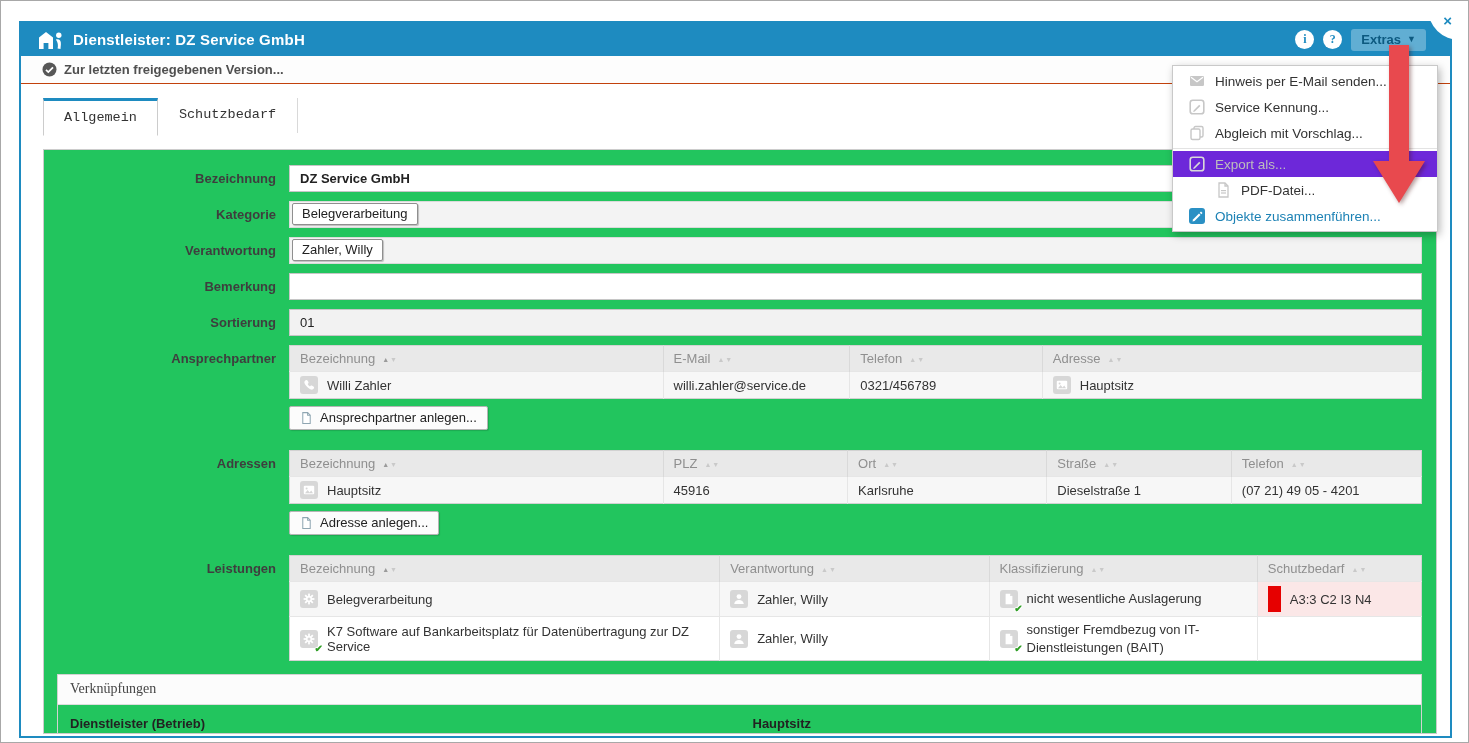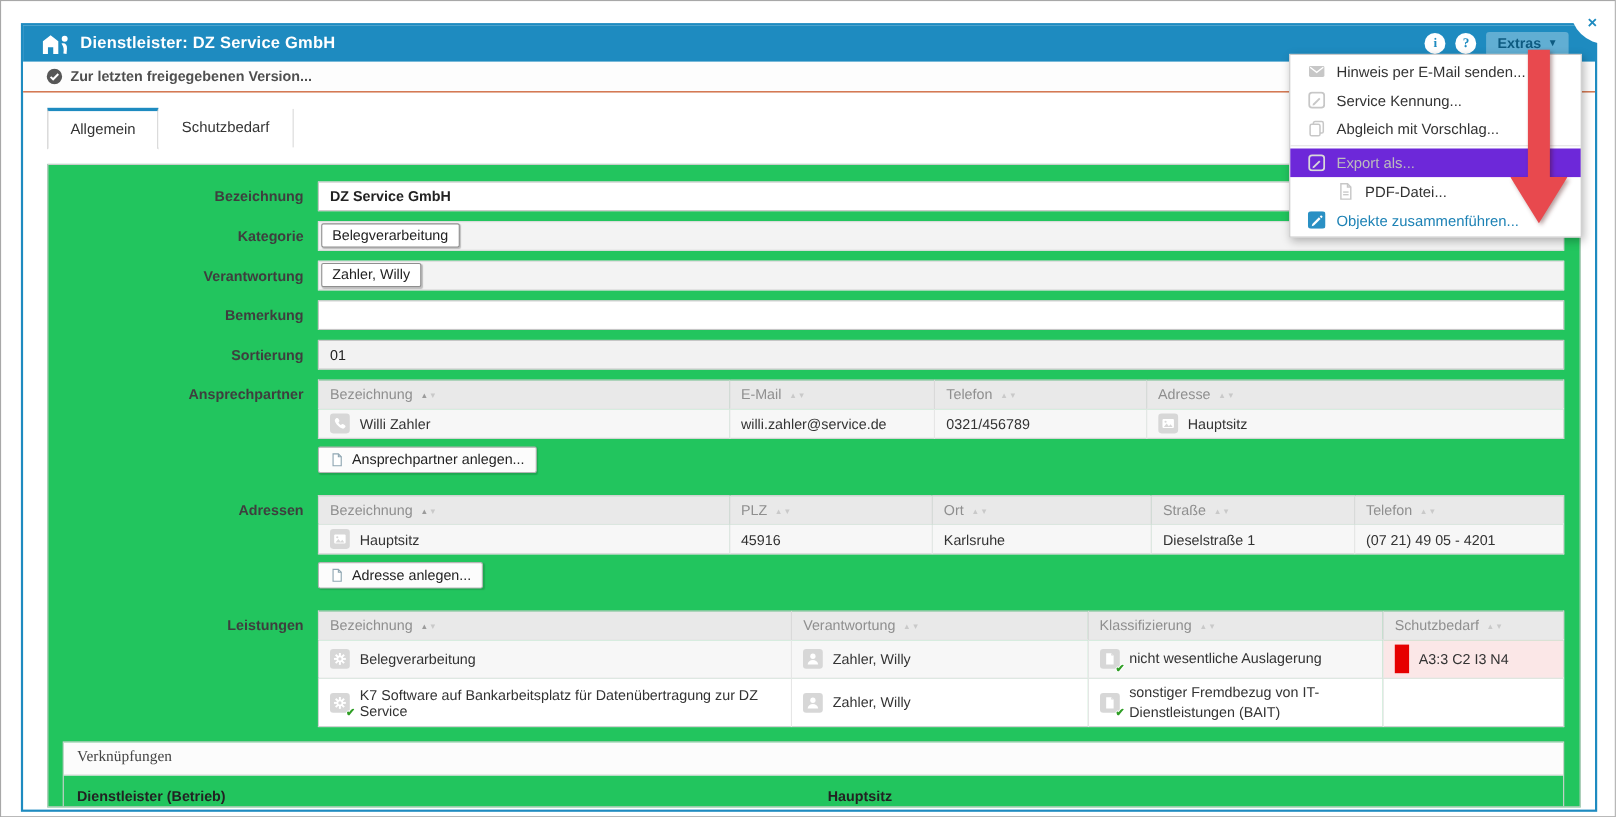--- a/index.html
+++ b/index.html
@@ -44,21 +44,21 @@
 
   
   .toolbar {
     height:28px; background:#fdfdfd; border-bottom:1px solid #c2410c;
     display:flex; align-items:center; padding-left:21px;
   }
   .version-link { display:flex; align-items:center; gap:7px; font-weight:bold; font-size:13px; color:#4f4f4f; cursor:pointer; }
   .version-link svg { width:15px; height:15px; }
 
   
-  .tabs { display:flex; align-items:center; margin:14px 0 0 22px; position:relative; z-index:2; }
+  .tabs { display:flex; align-items:flex-start; margin:14px 0 0 22px; position:relative; z-index:2;font-family:Liberation Mono, monospace; }
   .tab { background:#fff; font-size:13.5px; color:#333; cursor:pointer; }
   .tab.active {
     border:1px solid #ccc; border-top:3px solid var(--brand_blue,#1e8bc0); border-bottom:1px solid #fff;
     margin-bottom:-1px; padding:9px 20px 10px;
   }
   .tab.inactive { border-right:1px solid #d9d9d9; padding:9px 21px 11px; }
 
   
   .panel {
     margin:14px 13px 0 22px; border:1px solid #ccc; background:#22c55e;
@@ -120,21 +120,21 @@
 
   
   .links-box { margin:13px 14px 0 13px; border:1px solid #d2d2d2; }
   .links-title { padding:6px 12px 7px; font-size:14px; color:#454545; border-bottom:1px solid #ddd; background:#fcfcfc;font-family:Liberation Serif, serif; }
   .links-body { display:flex; gap:26px; padding:2px 12px 15px; }
   .links-col { flex:1; min-width:0; }
   .links-col .sub { font-size:13px; font-weight:bold; color:#222; margin:9px 0 7px; }
 
   
   .menu {
-    position:absolute; left:1171px; top:48px; width:266px; background:#fff;
+    position:absolute; left:1171px; top:64px; width:266px; background:#fff;
     border:1px solid #c9c9c9; box-shadow:2px 3px 8px rgba(0,0,0,.28); z-index:40; padding:2px 0;
   }
   .mi { display:flex; align-items:center; gap:10px; height:26px; padding:0 10px 0 15px; font-size:13.5px; color:#333; cursor:pointer; }
   .mic { width:17px; height:17px; display:inline-flex; align-items:center; justify-content:center; color:#c7c7c7; }
   .mic svg { width:16px; height:16px; }
   .mi.disabled { background:#6d28d9; color:#bdbdbd; cursor:default;text-align:right; }
   .mi.disabled .mic { color:#d9d9d9; }
   .mi.indent { padding-left:41px; }
   .mi.highlight { color:var(--link_blue,#1d82b5); }
   .msep { height:1px; background:#e3e3e3; margin:2px 0; }

